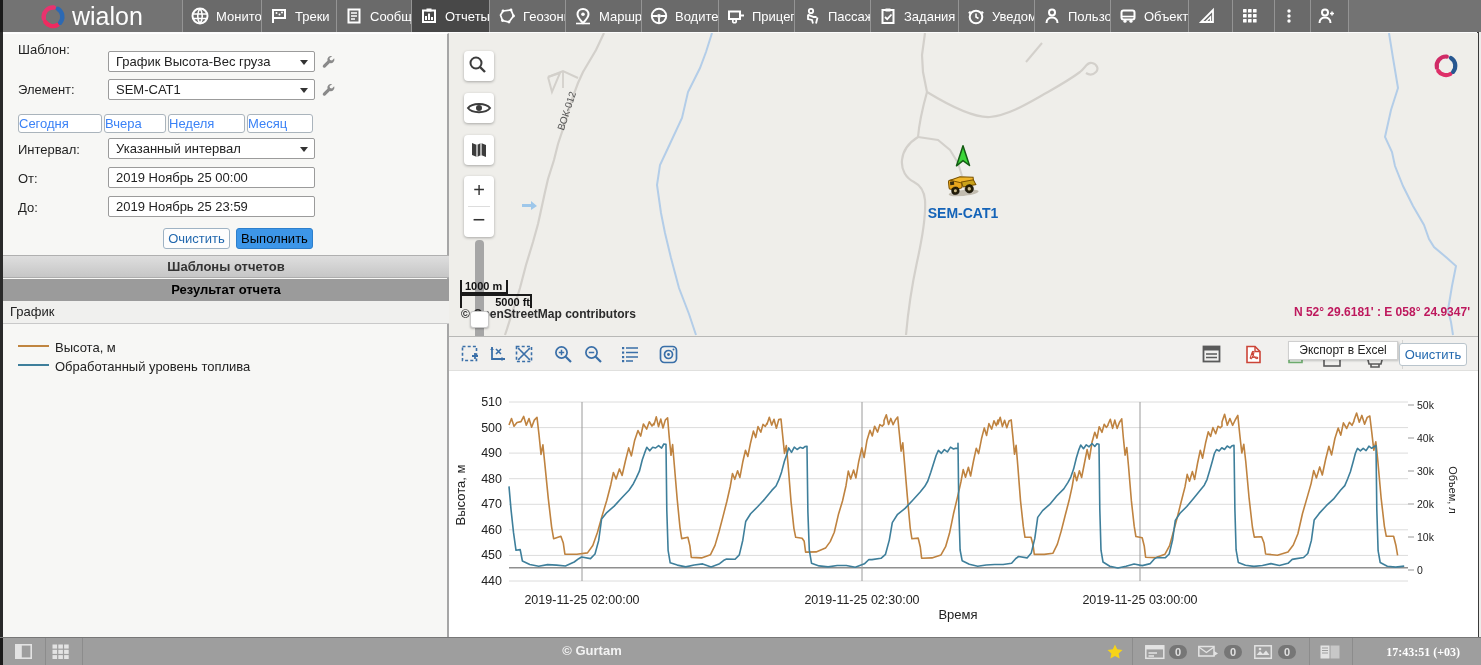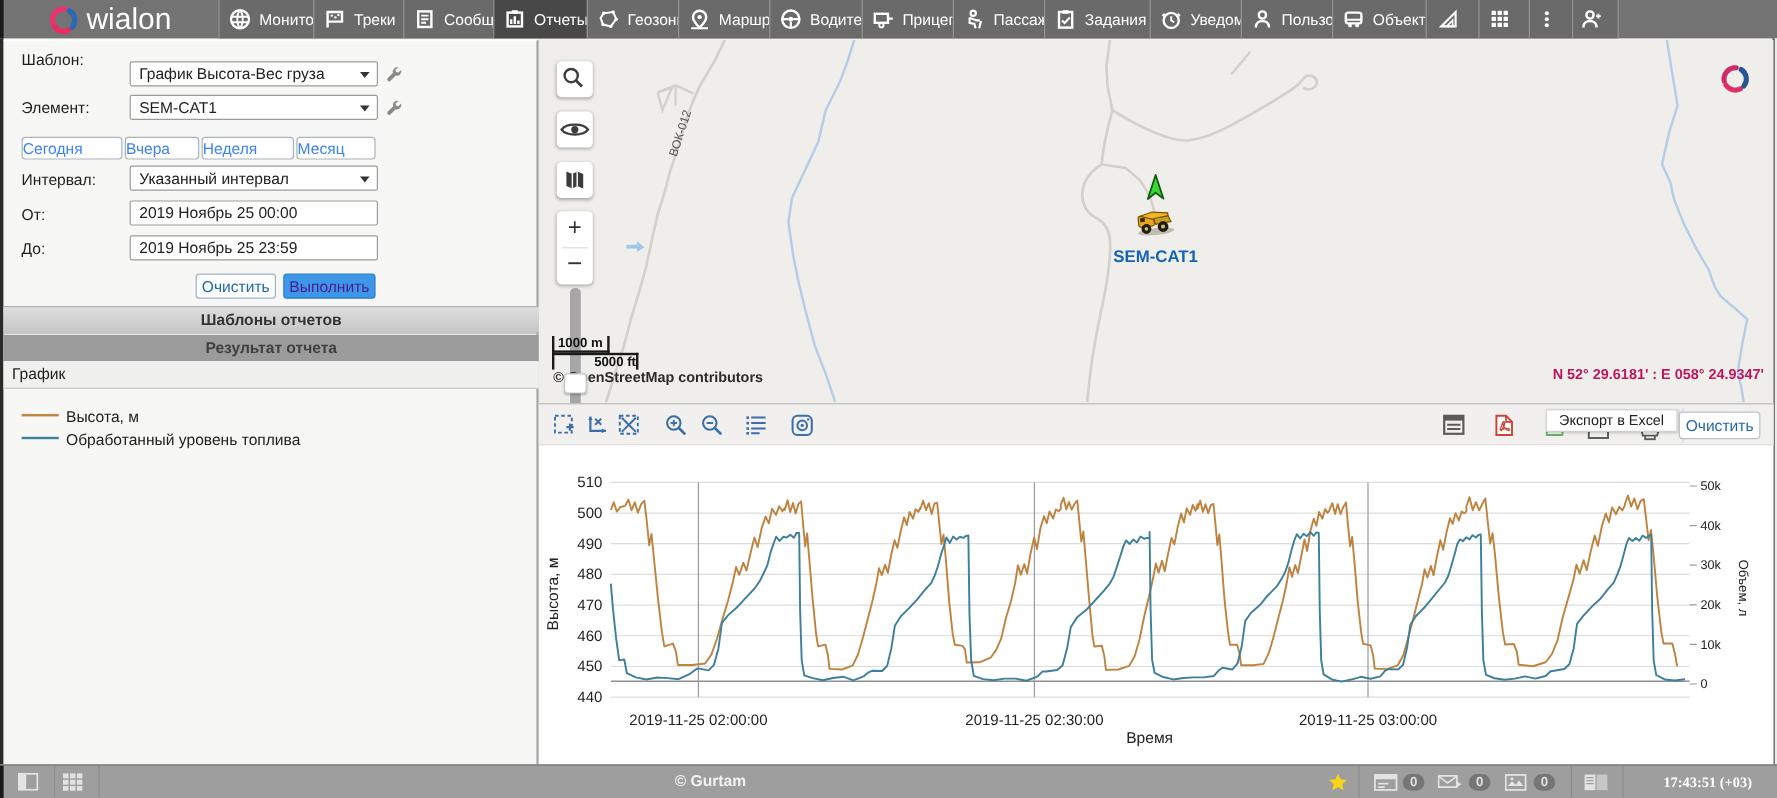--- a/index.html
+++ b/index.html
@@ -28,26 +28,26 @@
 .fld { position:absolute; left:108px; width:207px; height:21px; background:#fff;
   border:1px solid #9b9b9b; border-radius:2px; font-size:13px; color:#222;
   line-height:19px; padding-left:7px; white-space:nowrap; overflow:hidden; }
 .fld .car { position:absolute; right:6px; top:8px; width:0; height:0;
   border-left:4px solid transparent; border-right:4px solid transparent; border-top:5px solid #333; }
 .qbtn { position:absolute; top:80px; height:19px; background:#fff; border:1px solid #aab4bc;
   border-radius:3px; color:#3b82f6; font-size:13px; text-align:left; line-height:17px; }
 #btnclear { position:absolute; left:160px; top:194px; width:67px; height:21px; background:#fdfdfd;
   border:1px solid #9fb3c4; border-radius:3px; color:#2268ae; font-size:13px; text-align:center; line-height:19px; }
 #btnexec { position:absolute; left:233px; top:194px; width:77px; height:21px; background:#3d96e8;
-  border:1px solid #2d7fcc; border-radius:3px; color:#4c1d95; font-size:13px; text-align:center; line-height:19px; }
+  border:1px solid #2d7fcc; border-radius:3px; color:#000000; font-size:13px; text-align:center; line-height:19px; }
 .shead1 { position:absolute; left:0; top:221px; width:446px; height:23px;
   background:linear-gradient(#dedede,#c6c6c6); border-top:1px solid #b0b0b0; border-bottom:1px solid #adadad;
   text-align:center; font-weight:bold; font-size:13px; color:#333; line-height:22px; }
 .shead2 { position:absolute; left:0; top:245px; width:446px; height:22px; background:#9b9b9b;
-  text-align:center; font-weight:bold; font-size:13px; color:#404040; line-height:22px; }
+  text-align:center; font-weight:bold; font-size:13px; color:#000000; line-height:22px; }
 .grafrow { position:absolute; left:0; top:267px; width:446px; height:23px; background:#f0f0ee;
   border-bottom:1px solid #c9c9c9; font-size:13px; color:#222; line-height:22px; padding-left:7px; }
 .legend { position:absolute; font-size:13px; color:#222; }
 .lswatch { position:absolute; width:31px; height:2px; }
 
 
 #map { position:absolute; left:449px; top:33px; width:1029px; height:303px; background:#efeeea; overflow:hidden; }
 .mbtn { position:absolute; left:15px; width:30px; height:30px; background:#fff; border-radius:4px;
   box-shadow:0 1px 3px rgba(0,0,0,0.3); }
 #zoombox { position:absolute; left:15px; top:143px; width:30px; height:61px; background:#fff; border-radius:4px;

